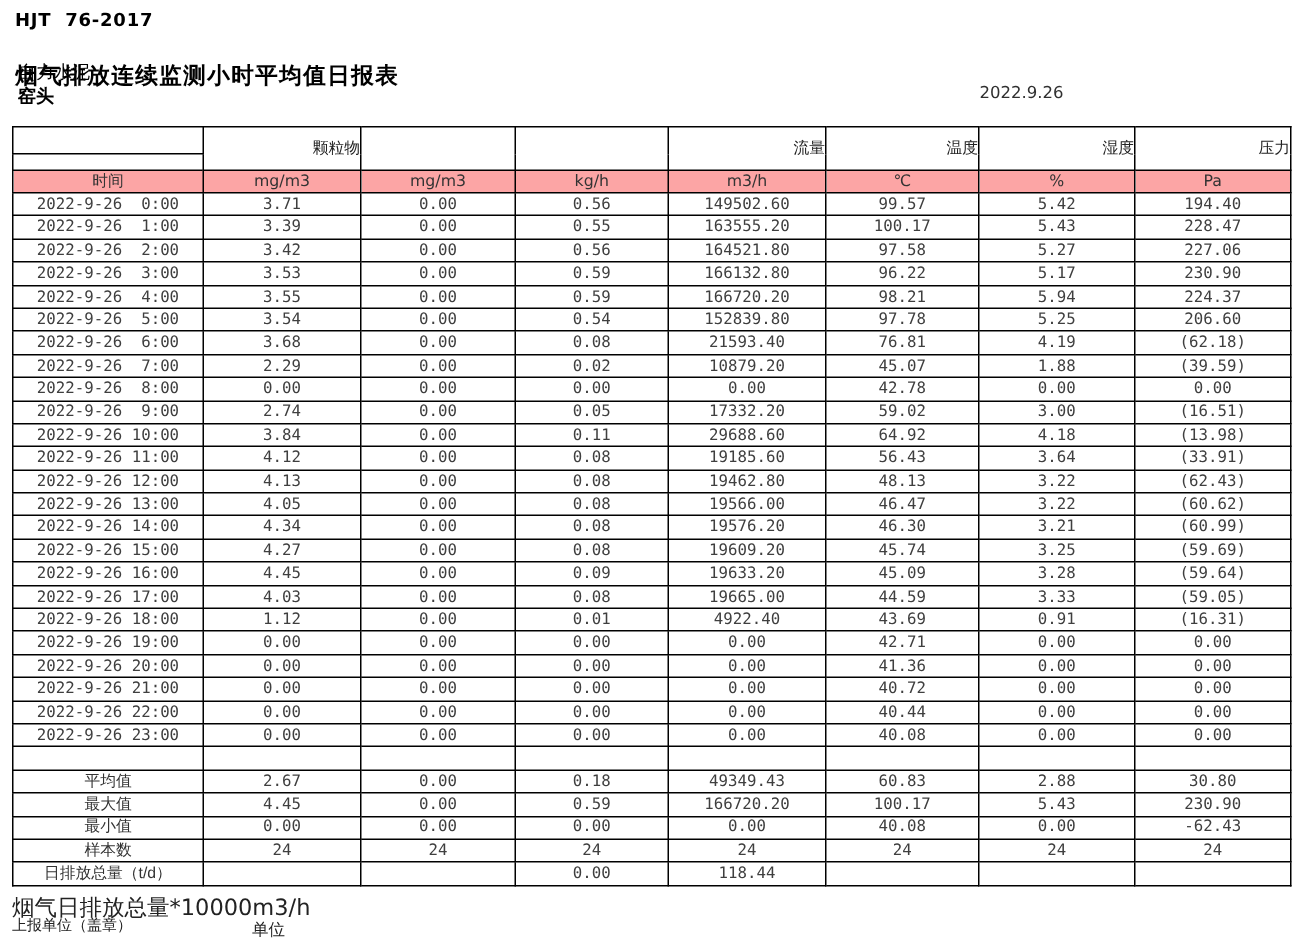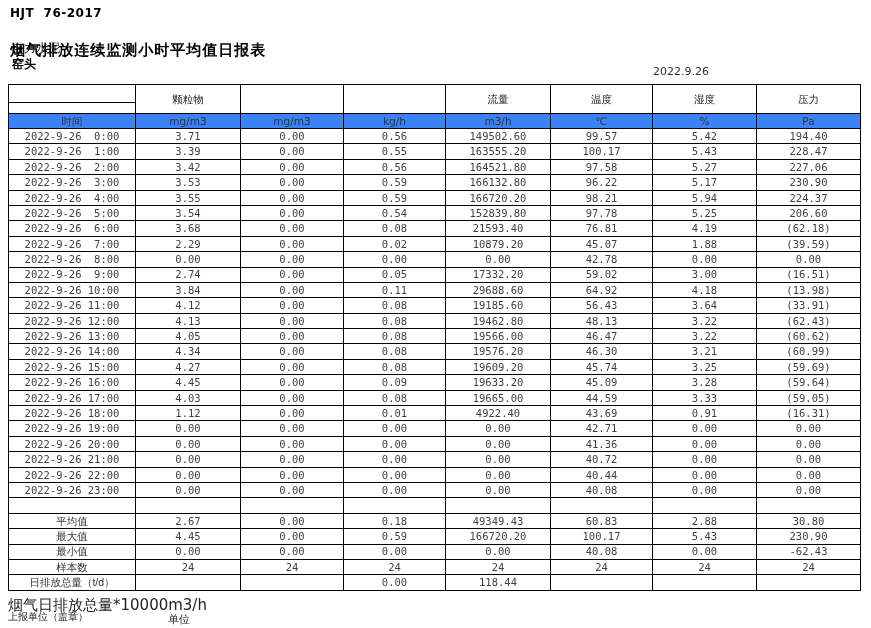--- a/index.html
+++ b/index.html
@@ -6,37 +6,37 @@
   body{
     width:871px;height:628px;position:relative;background:#ffffff;
     font-family:"DejaVu Sans",sans-serif;color:#000;overflow:hidden;
   }
   .abs{position:absolute;white-space:pre;}
   .doc-code{left:10px;top:6px;font-size:12px;font-weight:bold;letter-spacing:.5px;}
   .title-wrap{left:0;top:21px;width:871px;text-align:left;}
   .title{font-size:15px;font-weight:bold;letter-spacing:1px;}
   .company{left:12px;top:40px;font-size:12px;font-weight:normal;}
   .location{left:12px;top:56px;font-size:12px;font-weight:bold;}
-  .date{left:653px;top:55px;font-size:11px;color:#303030;margin-top:10px;}
+  .date{left:653px;top:55px;font-size:11px;color:#303030;}
 
   table.report{
     position:absolute;left:8px;top:84px;width:852px;
     border-collapse:collapse;table-layout:fixed;
   }
   table.report td{
     border:1px solid #000;
     font-size:10.5px;line-height:1;
     text-align:center;vertical-align:middle;
     color:#3f3f3f;overflow:hidden;white-space:pre;
     padding:0;
   }
   tr.ra td{height:17px;}
   tr.rb td{height:10px;}
-  tr.units td{height:14px;background:#3b82f6;color:#333;}
-  tr.ra td{color:#222;}
+  tr.units td{height:14px;background:#fca5a5;color:#333;}
+  tr.ra td{color:#222;text-align:right;}
   tbody tr{height:15.4px;}
   td.c-time, td.num{font-family:"DejaVu Sans Mono",monospace;font-size:10.5px;}
   td.neg{color:#ff0000;margin-top:44px;}
   tbody tr.summary-row td:first-child{color:#333;font-family:Liberation Sans, sans-serif;}
 
   .footer-note{left:8px;top:596px;font-size:15px;color:#222;}
   .footer-report{left:8px;top:610px;font-size:10px;color:#222;}
   .footer-unit{left:168px;top:612px;font-size:11px;color:#222;}
 </style>
 </head>

